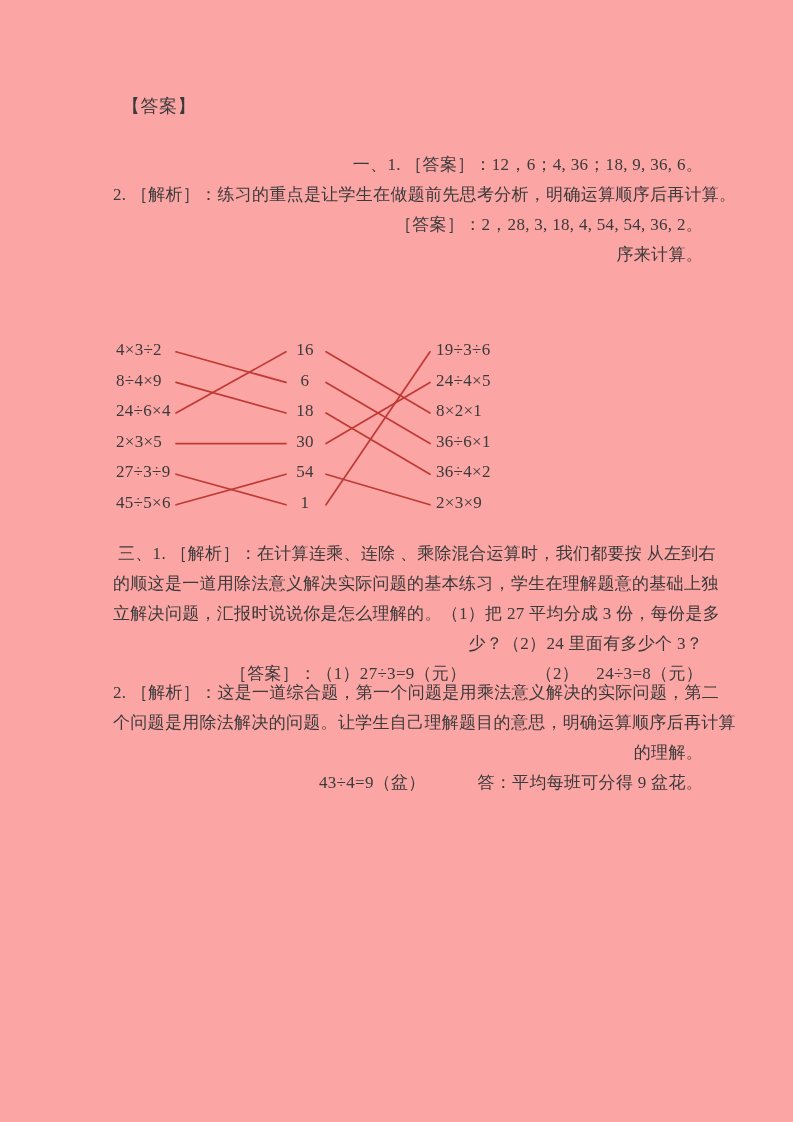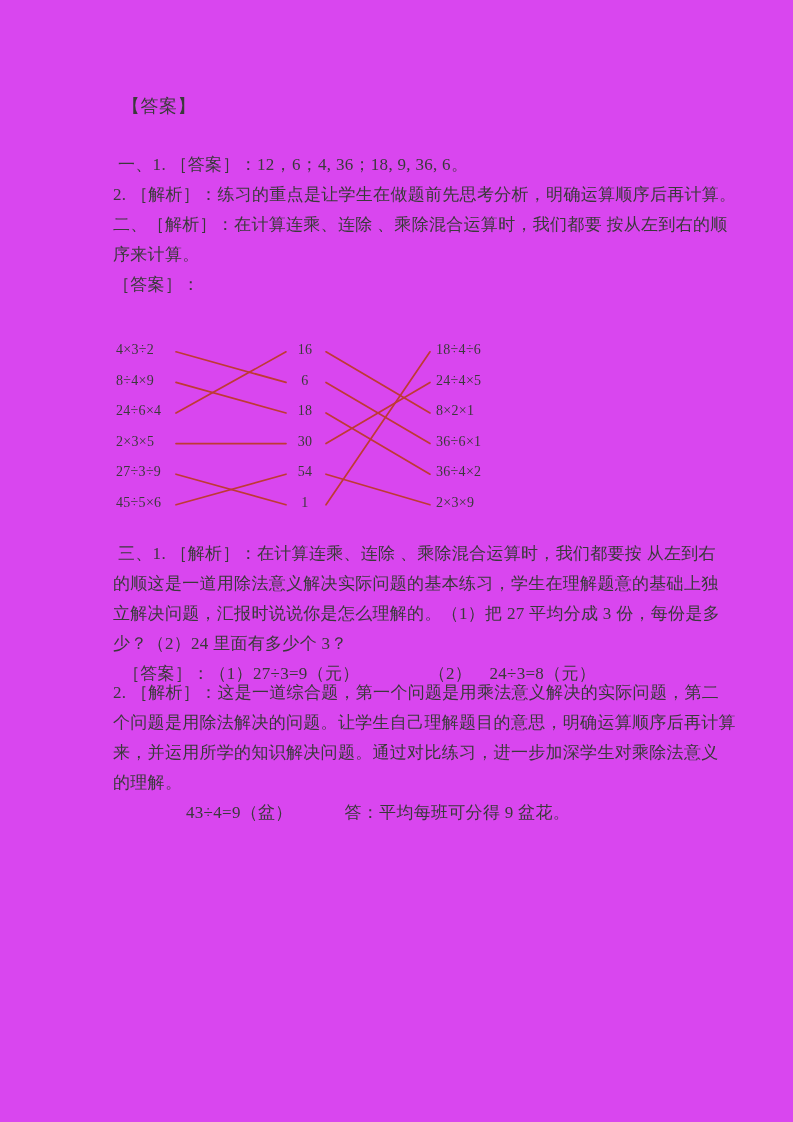--- a/index.html
+++ b/index.html
@@ -4,84 +4,83 @@
 <style>
   html,body{margin:0;padding:0;}
   body{
     width:793px;height:1122px;
     background:#fdfdfd;
     font-family:"Liberation Serif","DejaVu Serif",serif;
     color:#3a3a3a;
     position:relative;
     overflow:hidden;
   }
-  .page{position:absolute;inset:0;background:#d946ef;}
+  .page{position:absolute;inset:0;background:#fca5a5;}
   .doc-title{
     position:absolute;left:122px;top:90px;
     height:32px;line-height:32px;font-size:18px;
     letter-spacing:0.5px;white-space:pre;
   }
-  .block{position:absolute;left:113px;right:90px;}
+  .block{position:absolute;left:113px;right:90px;text-align:right;}
   #block-a{top:150px;}
   #block-b{top:523px;margin-top:16px;}
   #block-c{top:678px;}
   .line{
     height:30px;line-height:30px;
     font-size:17px;letter-spacing:0.3px;
     white-space:pre;
   }
   .ind5{padding-left:5px;}
   .ind10{padding-left:10px;}
   .ind73{padding-left:73px;}
   
   #diagram{position:absolute;left:0;top:335px;width:793px;height:186px;}
   .mcol{position:absolute;top:0;}
   #col-left{left:116px;}
   #col-mid{left:288px;width:34px;text-align:center;}
   #col-right{left:436px;}
   .mcell{
     height:30.6px;line-height:30.6px;
-    font-size:14px;letter-spacing:0.3px;white-space:pre;
+    font-size:17px;letter-spacing:0.3px;white-space:pre;
   }
   #match-svg{position:absolute;left:0;top:0;width:793px;height:186px;pointer-events:none;}
 </style>
 </head>
 <body>
 
 <div class="page">
 
   <div class="doc-title">【答案】</div>
 
   <div class="block" id="block-a">
     <div class="line ind5">一、1. ［答案］：12，6；4, 36；18, 9, 36, 6。</div>
     <div class="line">2. ［解析］：练习的重点是让学生在做题前先思考分析，明确运算顺序后再计算。</div>
-    <div class="line">二、［解析］：在计算连乘、连除 、乘除混合运算时，我们都要 按从左到右的顺</div>
+    <div class="line">［答案］：2，28, 3, 18, 4, 54, 54, 36, 2。</div>
     <div class="line">序来计算。</div>
-    <div class="line">［答案］：</div>
   </div>
 
   <div id="diagram">
     <div class="mcol" id="col-left">
       <div class="mcell">4×3÷2</div>
       <div class="mcell">8÷4×9</div>
       <div class="mcell">24÷6×4</div>
       <div class="mcell">2×3×5</div>
       <div class="mcell">27÷3÷9</div>
       <div class="mcell">45÷5×6</div>
     </div>
     <div class="mcol" id="col-mid">
       <div class="mcell">16</div>
       <div class="mcell">6</div>
       <div class="mcell">18</div>
       <div class="mcell">30</div>
       <div class="mcell">54</div>
       <div class="mcell">1</div>
     </div>
     <div class="mcol" id="col-right">
-      <div class="mcell">18÷4÷6</div>
+      <div class="mcell">19÷3÷6</div>
       <div class="mcell">24÷4×5</div>
       <div class="mcell">8×2×1</div>
       <div class="mcell">36÷6×1</div>
       <div class="mcell">36÷4×2</div>
       <div class="mcell">2×3×9</div>
     </div>
     <svg id="match-svg" viewBox="0 0 793 186" xmlns="http://www.w3.org/2000/svg">
         <line x1="176" y1="16.8" x2="286" y2="47.4" stroke="#bf3a34" stroke-width="1.7" stroke-linecap="round"></line>
         <line x1="176" y1="47.4" x2="286" y2="78.0" stroke="#bf3a34" stroke-width="1.7" stroke-linecap="round"></line>
         <line x1="176" y1="78.0" x2="286" y2="16.8" stroke="#bf3a34" stroke-width="1.7" stroke-linecap="round"></line>
@@ -101,18 +100,17 @@
     <div class="line ind5">三、1. ［解析］：在计算连乘、连除 、乘除混合运算时，我们都要按 从左到右</div>
     <div class="line">的顺这是一道用除法意义解决实际问题的基本练习，学生在理解题意的基础上独</div>
     <div class="line">立解决问题，汇报时说说你是怎么理解的。（1）把 27 平均分成 3 份，每份是多</div>
     <div class="line">少？（2）24 里面有多少个 3？</div>
     <div class="line ind10">［答案］：（1）27÷3=9（元）　　　　（2）　24÷3=8（元）</div>
   </div>
 
   <div class="block" id="block-c">
     <div class="line">2. ［解析］：这是一道综合题，第一个问题是用乘法意义解决的实际问题，第二</div>
     <div class="line">个问题是用除法解决的问题。让学生自己理解题目的意思，明确运算顺序后再计算</div>
-    <div class="line">来，并运用所学的知识解决问题。通过对比练习，进一步加深学生对乘除法意义</div>
     <div class="line">的理解。</div>
     <div class="line ind73">43÷4=9（盆）　　　答：平均每班可分得 9 盆花。</div>
   </div>
 
 </div>
 
 </body></html>

